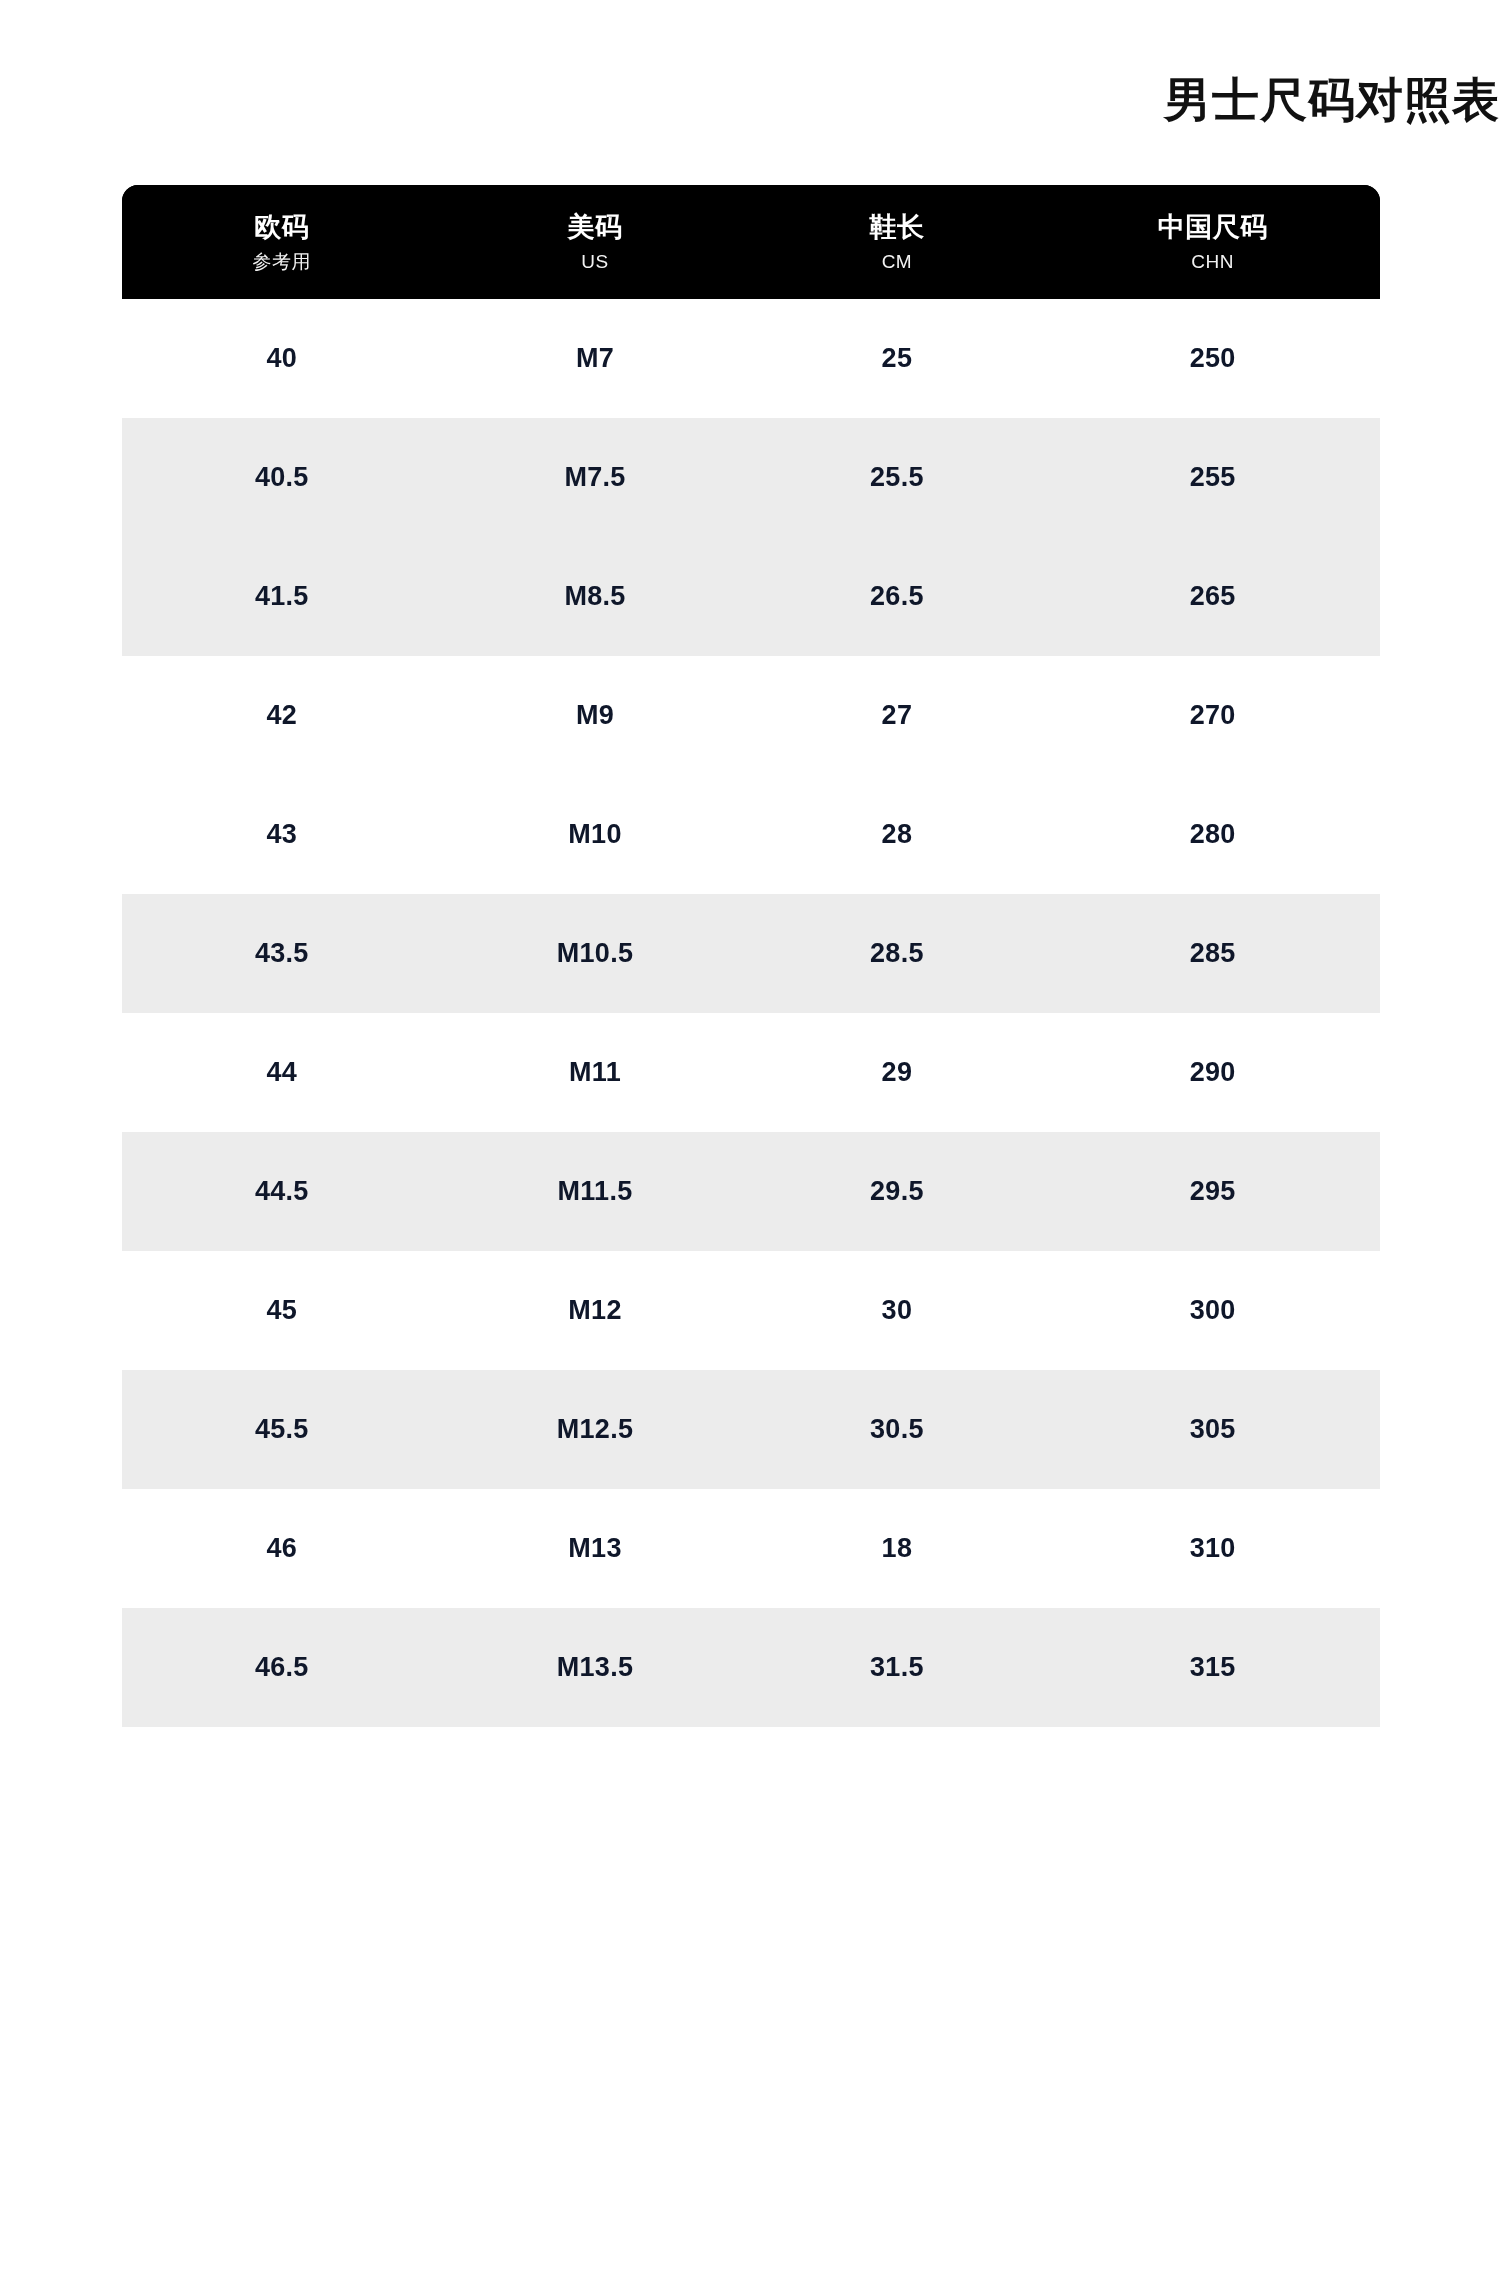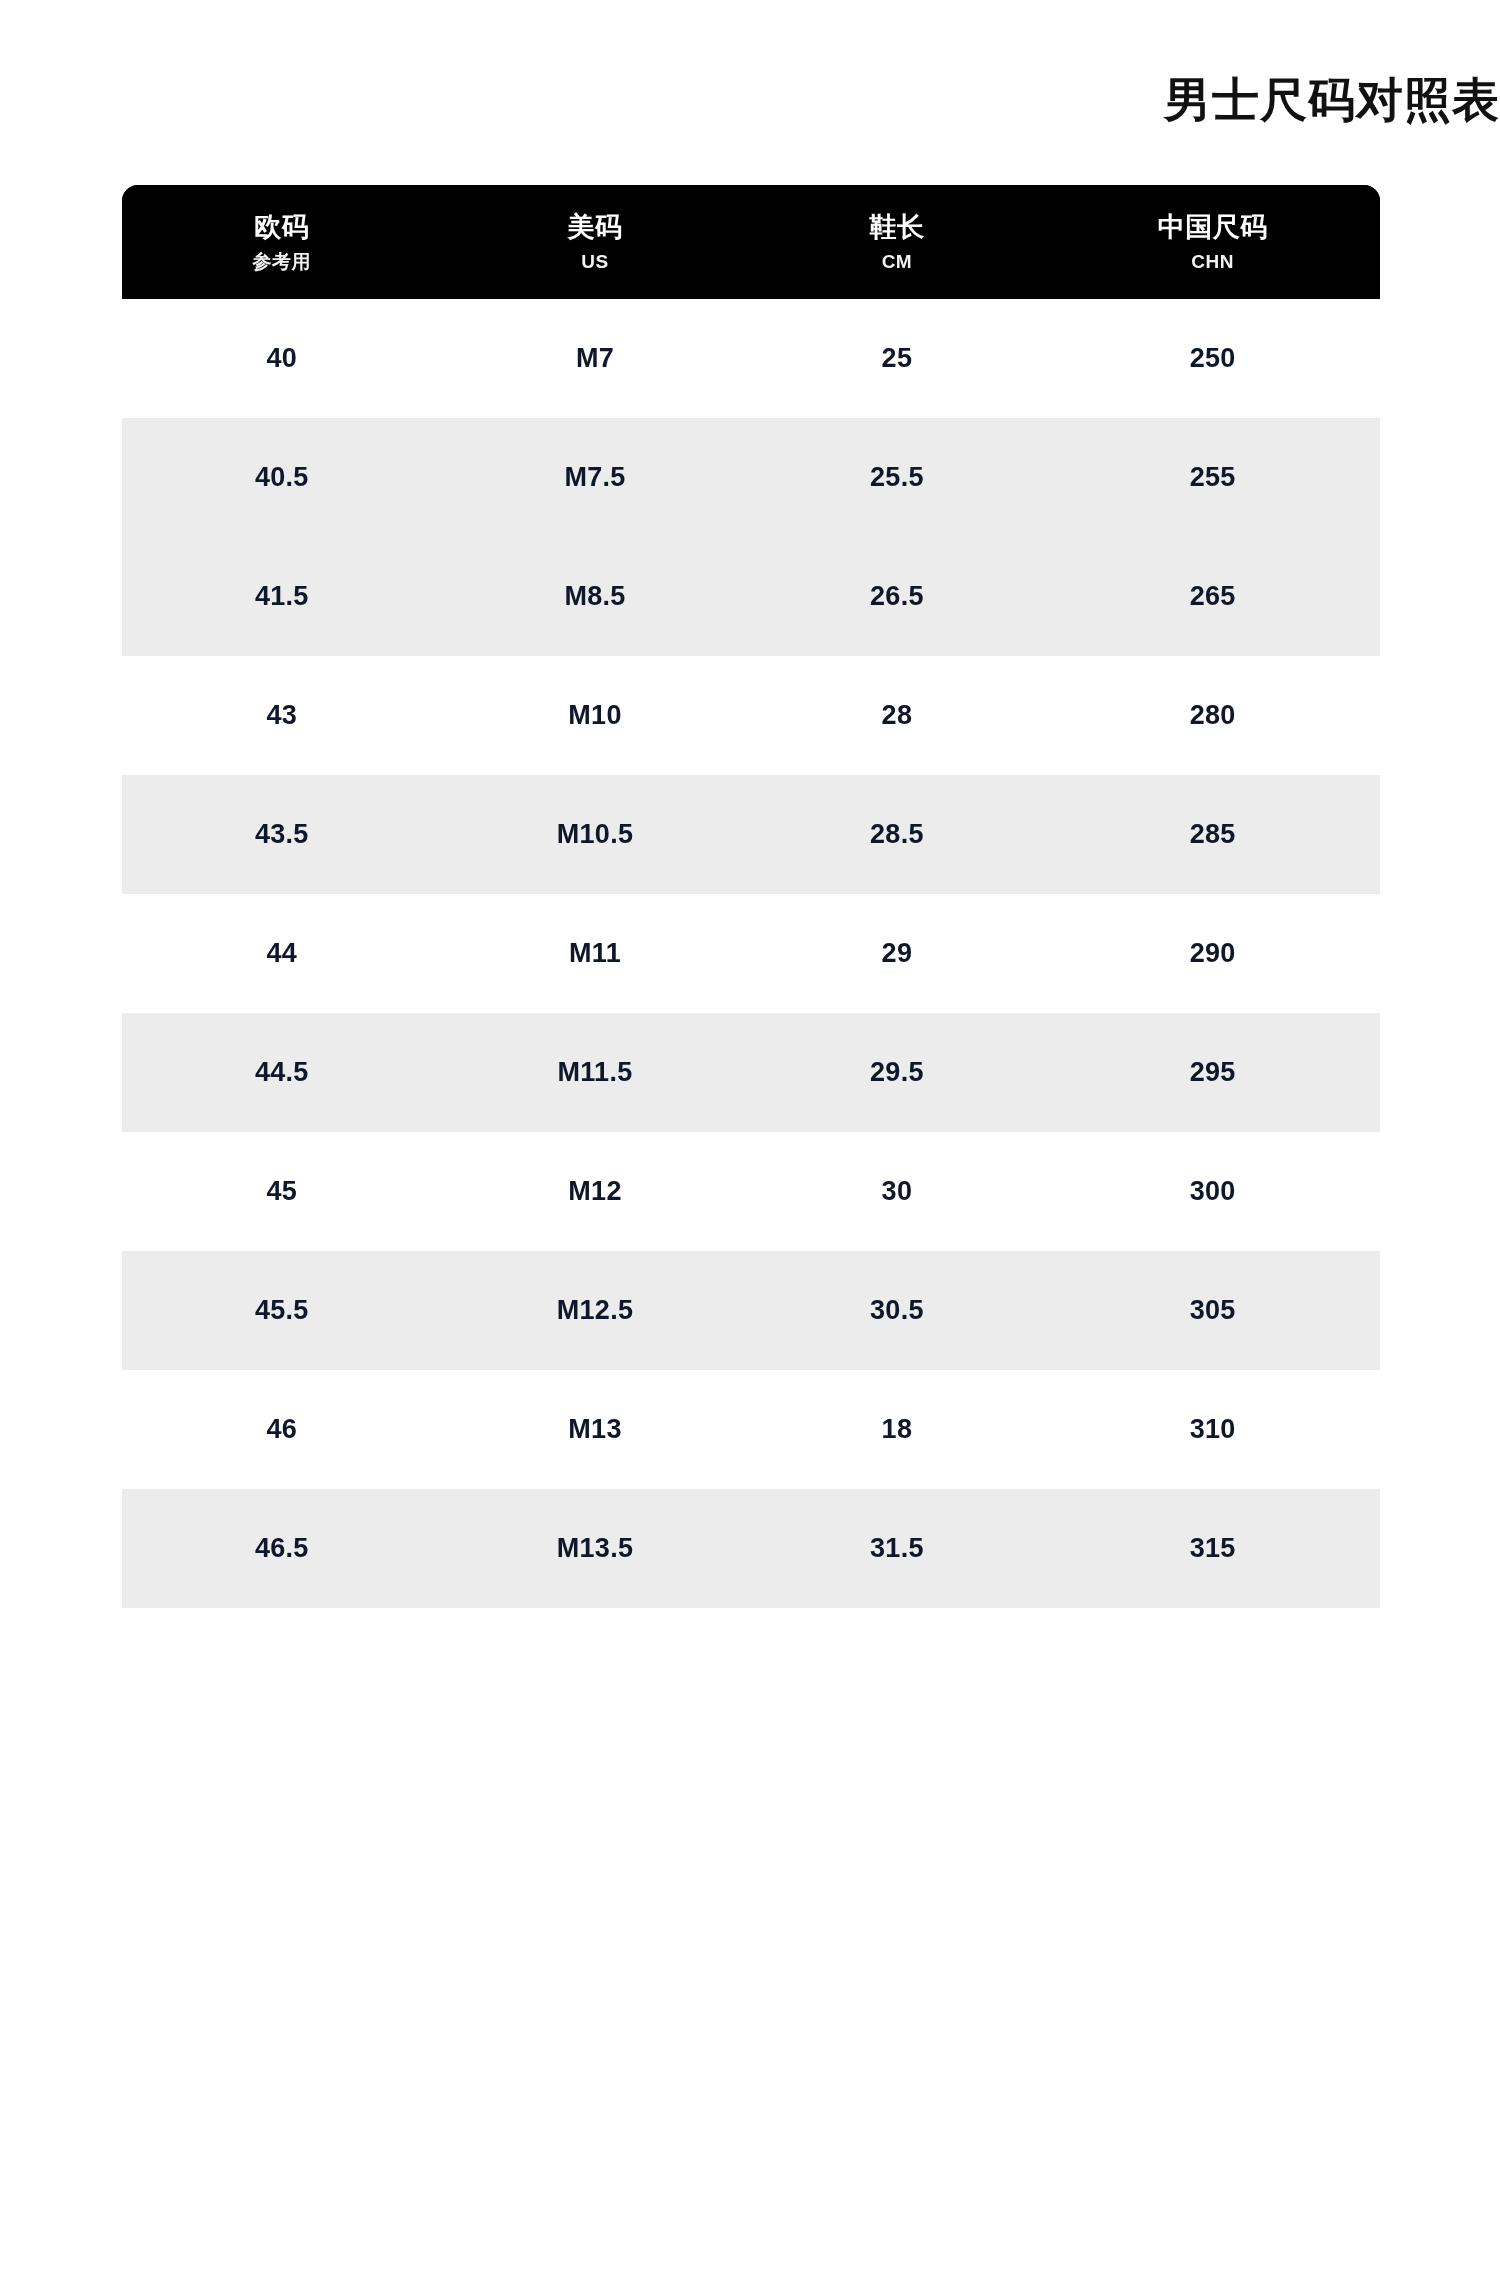--- a/index.html
+++ b/index.html
@@ -85,21 +85,21 @@
     display: block;
     font-size: 27px;
     font-weight: 700;
     color: #ffffff;
     letter-spacing: 0.5px;
     margin-bottom: 11px;
   }
   .th-sub {
     display: block;
     font-size: 19px;
-    font-weight: 700;
+    font-weight: 400;
     color: #f2f2f2;
     letter-spacing: 0.5px;
   }
 
   
   tbody tr {
     height: 119px;
   }
   tbody tr.row-odd  { background: #ffffff; }
   tbody tr.row-even { background: #ececec; }
@@ -174,20 +174,26 @@
           <td>25.5</td>
           <td>255</td>
         </tr>
         <tr class="row-even">
           <td>41.5</td>
           <td>M8.5</td>
           <td>26.5</td>
           <td>265</td>
         </tr>
         <tr class="row-odd">
+          <td>42</td>
+          <td>M9</td>
+          <td>27</td>
+          <td>270</td>
+        </tr>
+        <tr class="row-odd">
           <td>43</td>
           <td>M10</td>
           <td>28</td>
           <td>280</td>
         </tr>
         <tr class="row-even">
           <td>43.5</td>
           <td>M10.5</td>
           <td>28.5</td>
           <td>285</td>

